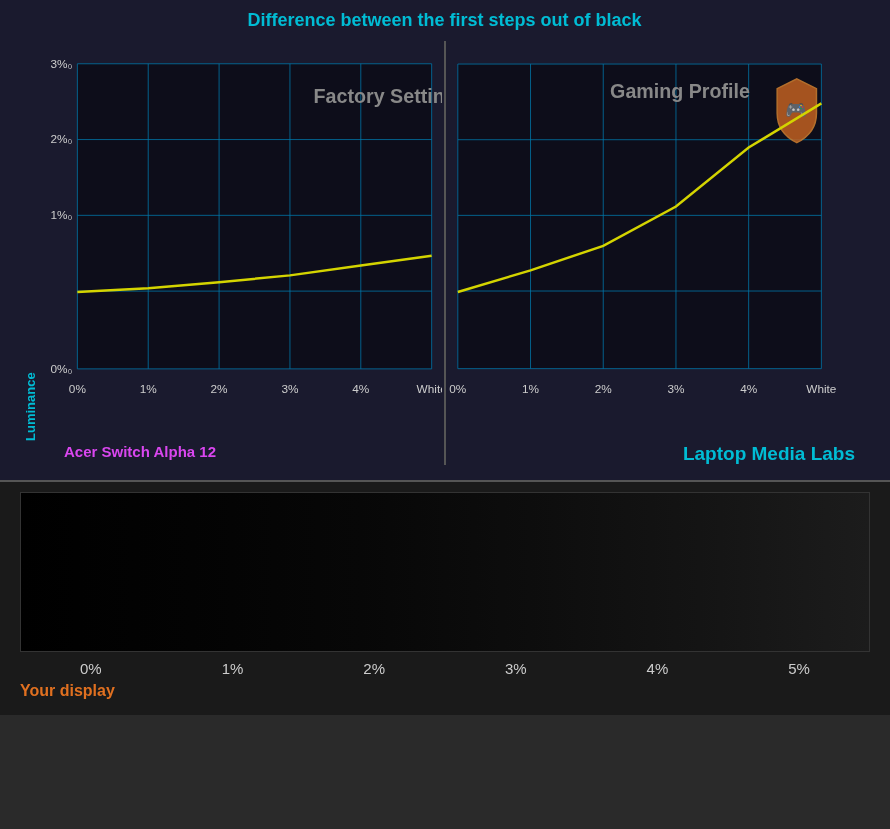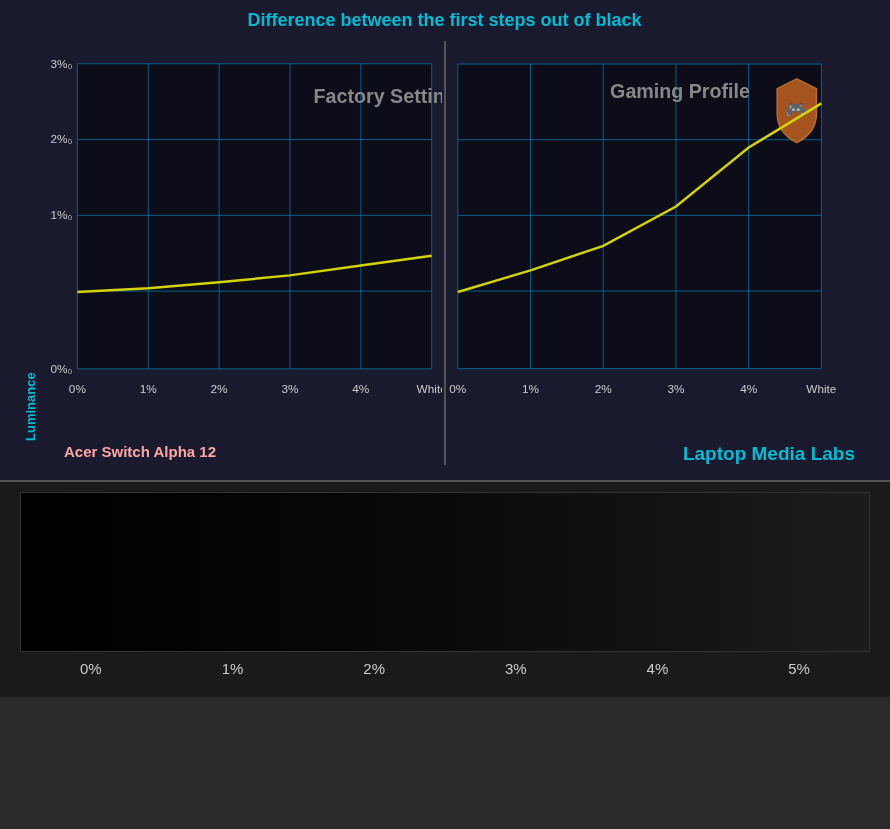--- a/index.html
+++ b/index.html
@@ -110,21 +110,21 @@
 
           <text x="40" y="345" fill="#ccc" font-size="12" text-anchor="middle">0%</text>
           <text x="112" y="345" fill="#ccc" font-size="12" text-anchor="middle">1%</text>
           <text x="184" y="345" fill="#ccc" font-size="12" text-anchor="middle">2%</text>
           <text x="256" y="345" fill="#ccc" font-size="12" text-anchor="middle">3%</text>
           <text x="328" y="345" fill="#ccc" font-size="12" text-anchor="middle">4%</text>
           <text x="400" y="345" fill="#ccc" font-size="12" text-anchor="middle">White</text>
         </svg>
       </div>
 
-      <div style="color:#fca5a5; font-size:15px; font-weight:bold; margin-left:45px; margin-top:2px;">Acer Switch Alpha 12</div>
+      <div style="color:#d946ef; font-size:15px; font-weight:bold; margin-left:45px; margin-top:2px;">Acer Switch Alpha 12</div>
     </div>
 
     <div style="width:2px; background:#555; margin:0 2px;"></div>
 
     <div class="chart-right">
       <div style="display:flex; position:relative; height: 400px;">
         <svg width="100%" height="390" viewBox="0 0 430 370">
 
           <rect x="10" y="10" width="370" height="310" fill="#0d0d1a"></rect>
 
@@ -172,13 +172,14 @@
 
   <div class="display-x-labels">
     <span>0%</span>
     <span>1%</span>
     <span>2%</span>
     <span>3%</span>
     <span>4%</span>
     <span>5%</span>
   </div>
 
+  <div class="your-display-label">Your display</div>
 </div>
 
 </body></html>

